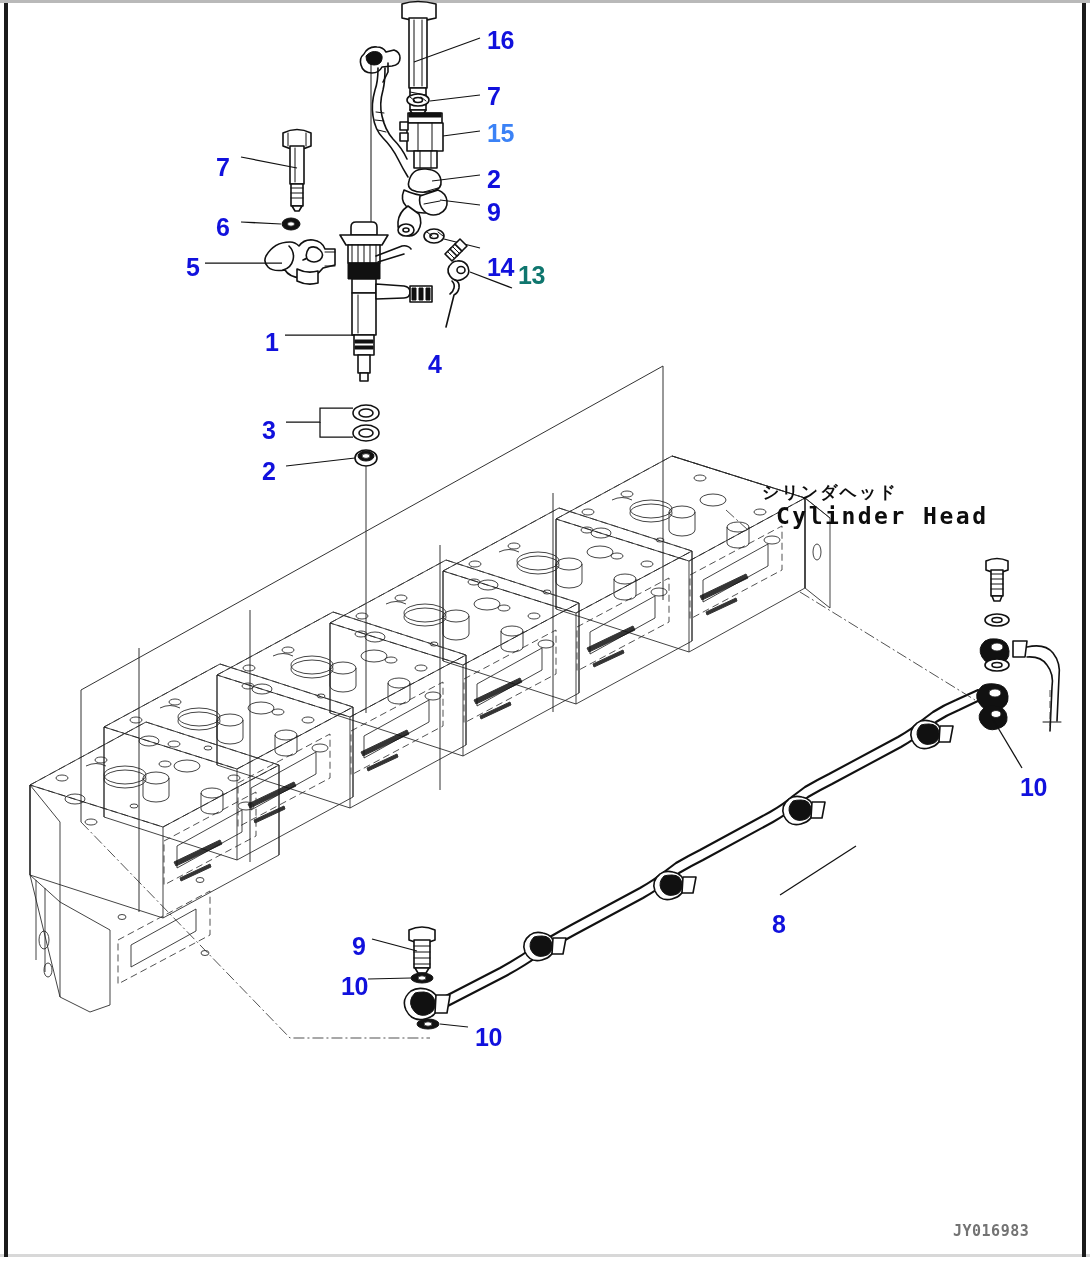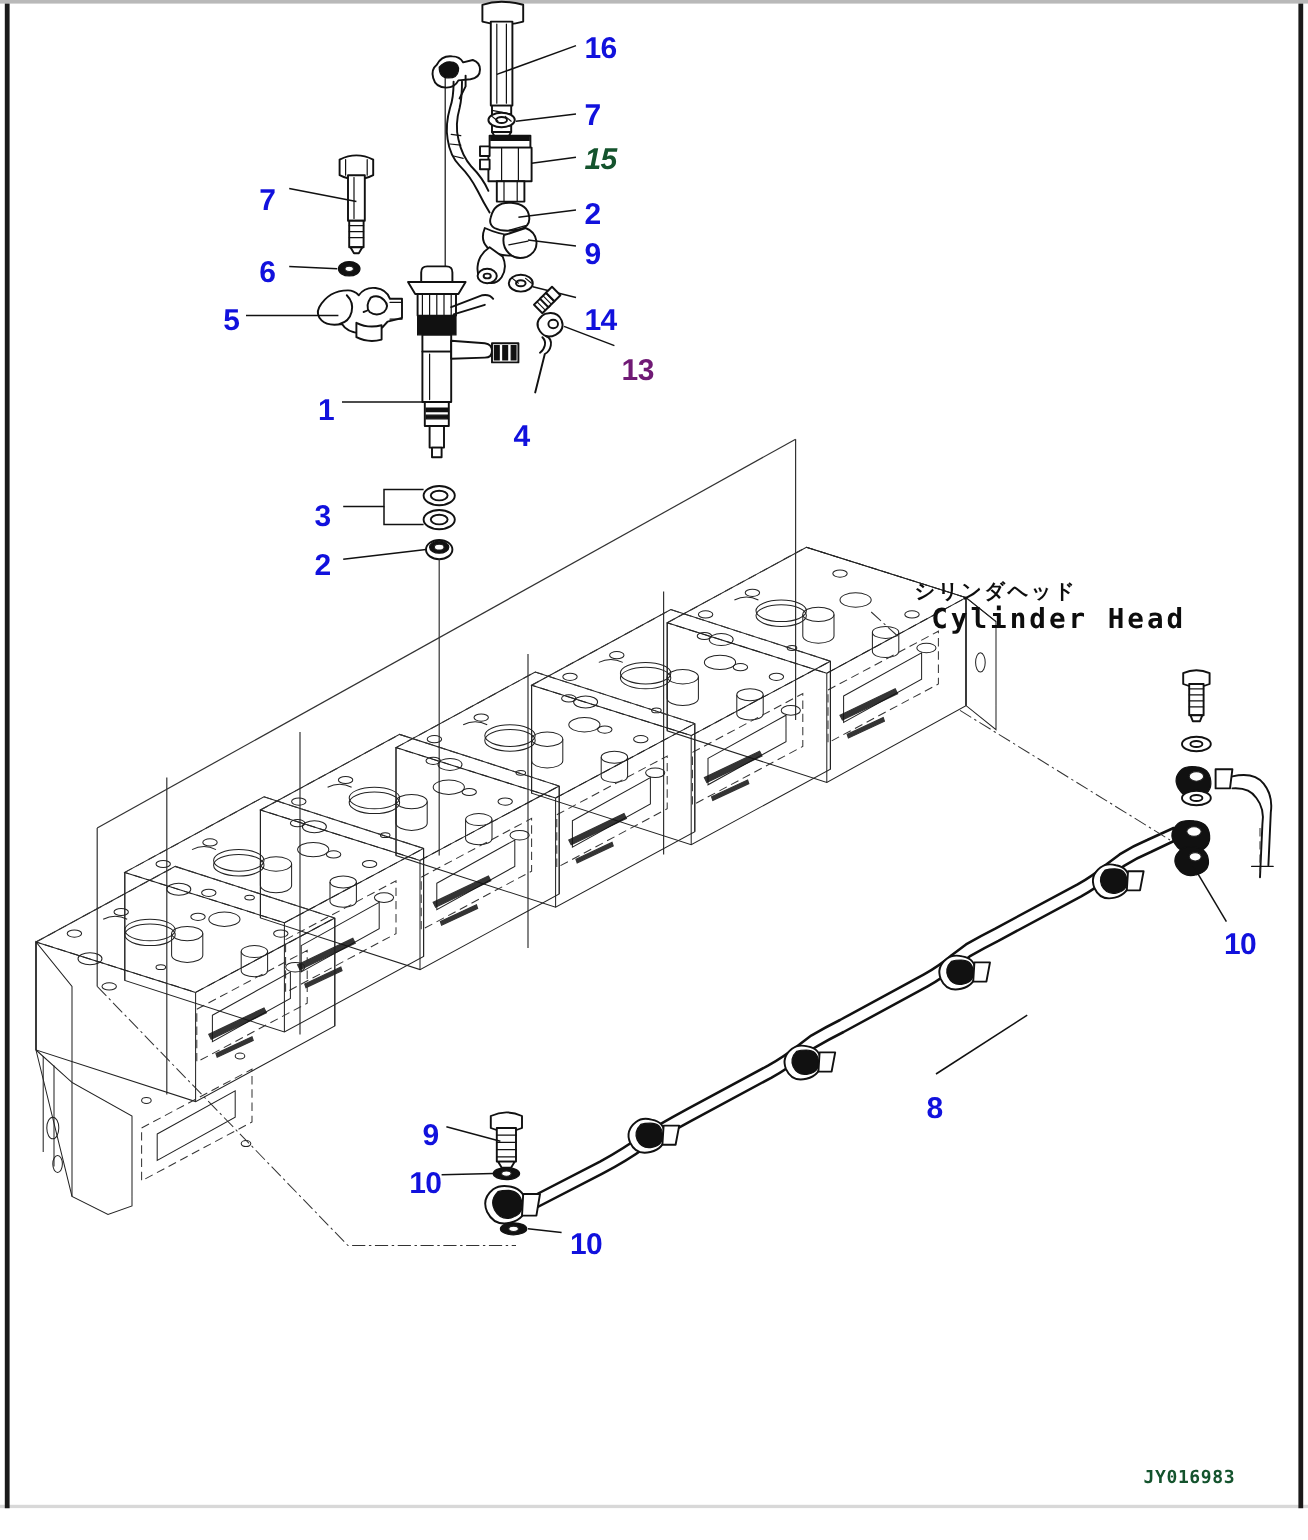--- a/index.html
+++ b/index.html
@@ -51,21 +51,21 @@
     font-weight:bold;
     color:#0d0d0d;
     letter-spacing:2.5px;
     white-space:nowrap;
   }
   .docid{
     position:absolute;
     font-family:"DejaVu Sans Mono","Liberation Mono",monospace;
     font-size:15px;
     font-weight:bold;
-    color:#14532d;
+    color:#737373;
     letter-spacing:0.5px;
     white-space:nowrap;
   }
 </style>
 </head>
 <body>
 
 <div id="page">
 
   <div class="edge-top"></div>
@@ -554,25 +554,25 @@
     <path class="hdp" d="M800 592 L975 700"></path>
 
     <path class="hdp" d="M81 822 L290 1038 L430 1038"></path>
 
     <path class="hdp" d="M726 510 L748 530"></path>
   </svg>
 
   <div id="callout-layer">
       <div class="callout" style="left: 487px; top: 28px; color: rgb(17, 17, 221);">16</div>
       <div class="callout" style="left: 487px; top: 84px; color: rgb(17, 17, 221);">7</div>
-      <div class="callout" style="left: 487px; top: 121px; color: #14532d; font-style: italic;">15</div>
+      <div class="callout" style="left: 487px; top: 121px; color: #3b82f6;">15</div>
       <div class="callout" style="left: 487px; top: 167px; color: rgb(17, 17, 221);">2</div>
       <div class="callout" style="left: 487px; top: 200px; color: rgb(17, 17, 221);">9</div>
       <div class="callout" style="left: 487px; top: 241px; color: rgb(17, 17, 221); margin-top: 14px;">14</div>
-      <div class="callout" style="left: 518px; top: 297px; color: #701a75;">13</div>
+      <div class="callout" style="left: 518px; top: 263px; color: #0f766e;">13</div>
       <div class="callout" style="left: 216px; top: 155px; color: rgb(17, 17, 221);">7</div>
       <div class="callout" style="left: 216px; top: 215px; color: rgb(17, 17, 221);">6</div>
       <div class="callout" style="left: 186px; top: 255px; color: rgb(17, 17, 221);">5</div>
       <div class="callout" style="left: 265px; top: 330px; color: rgb(17, 17, 221);">1</div>
       <div class="callout" style="left: 428px; top: 352px; color: rgb(17, 17, 221);">4</div>
       <div class="callout" style="left: 262px; top: 418px; color: rgb(17, 17, 221);">3</div>
       <div class="callout" style="left: 262px; top: 459px; color: rgb(17, 17, 221);">2</div>
       <div class="callout" style="left: 1020px; top: 775px; color: rgb(17, 17, 221);">10</div>
       <div class="callout" style="left: 772px; top: 912px; color: rgb(17, 17, 221);">8</div>
       <div class="callout" style="left: 352px; top: 934px; color: rgb(17, 17, 221);">9</div>

